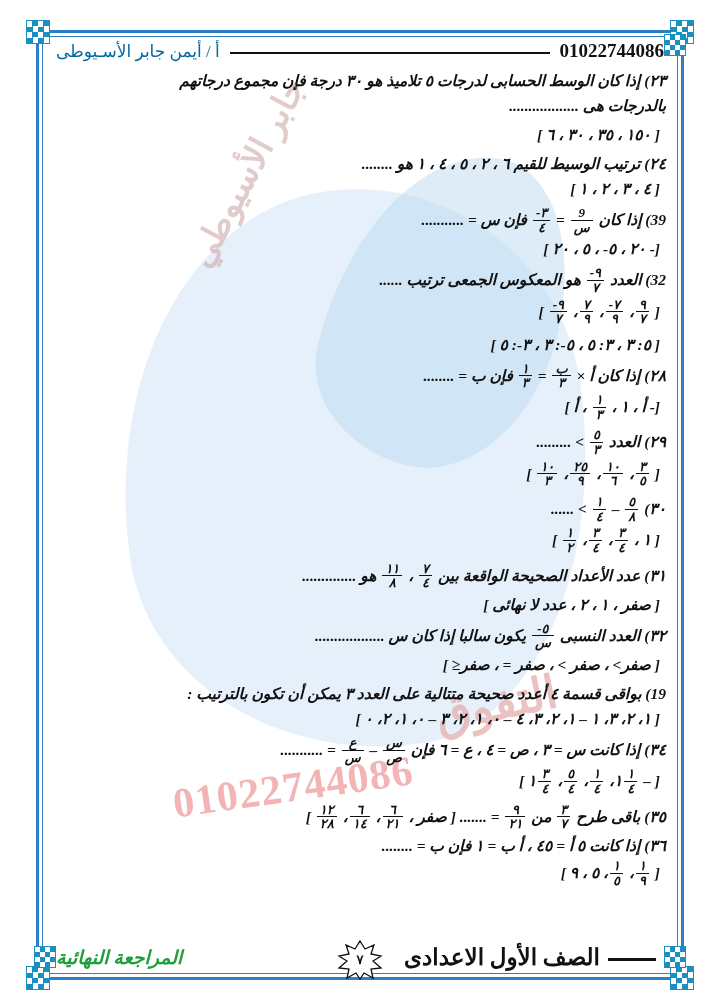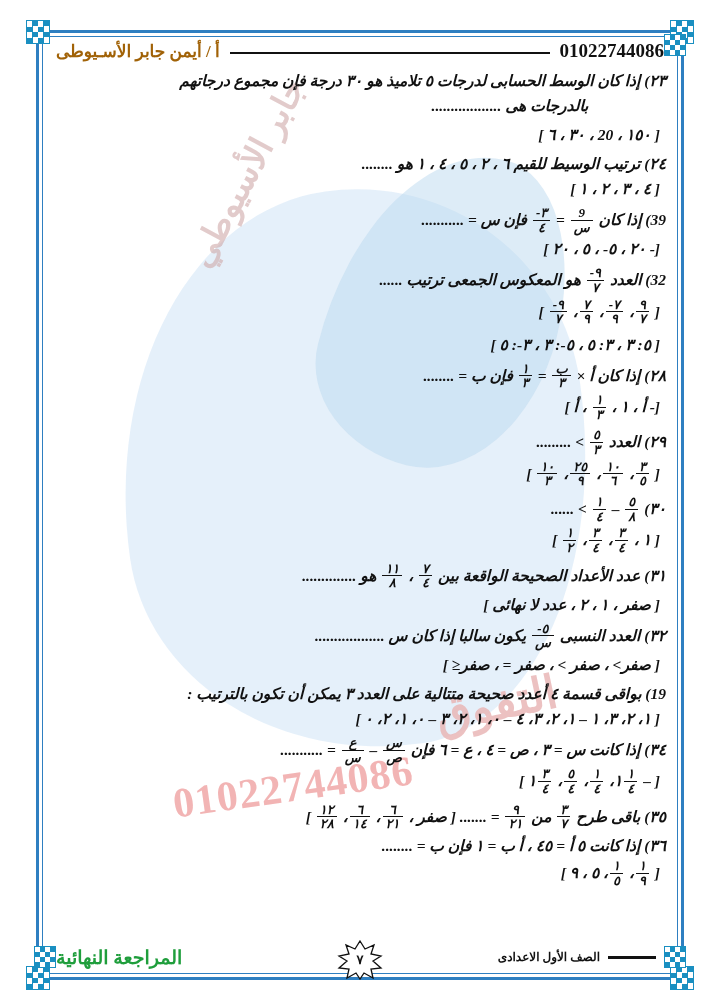--- a/index.html
+++ b/index.html
@@ -121,22 +121,22 @@
     right: 56px;
     top: 36px;
     height: 30px;
     display: flex;
     align-items: center;
     justify-content: space-between;
     z-index: 3;
   }
   .header-name {
     font-size: 17px;
-    font-weight: bold;
-    color: #a16207;
+    font-weight: normal;
+    color: #0369a1;
     white-space: nowrap;
   }
   .header-rule {
     flex: 1;
     height: 0;
     border-top: 2px solid #111;
     margin: 0 10px;
     position: relative;
     top: 2px;
   }
@@ -177,21 +177,21 @@
     font-weight: 600;
   }
   .ansline {
     display: block;
     margin: 0 0 7px 0;
     white-space: nowrap;
     font-weight: 600;
     letter-spacing: .2px;
   }
   .ansline.right-pad { padding-right: 6px; }
-  .ansline.left-ish { text-align: center; padding-left: 300px; }
+  .ansline.left-ish { text-align: right; padding-left: 300px; }
 
   
   .frac {
     display: inline-block;
     vertical-align: middle;
     text-align: center;
     font-size: 13px;
     line-height: 1.05;
     margin: 0 2px;
     position: relative;
@@ -206,38 +206,39 @@
     left: 56px;
     right: 56px;
     bottom: 34px;
     height: 34px;
     display: flex;
     align-items: center;
     justify-content: space-between;
     z-index: 3;
   }
   .footer-grade {
-    font-size: 12px;
+    font-size: 23px;
     font-weight: bold;
     color: #111;
     white-space: nowrap;
   }
   .footer-dash {
     display: inline-block;
     width: 48px;
     height: 0;
     border-top: 3px solid #111;
     vertical-align: middle;
     margin: 0 8px;
   }
   .footer-title {
     font-size: 19px;
     font-weight: bold;
     color: #1f9e3c;
     white-space: nowrap;
+    font-style: italic;
   }
   .page-star {
     position: absolute;
     left: 50%;
     transform: translateX(-50%);
     bottom: 28px;
     width: 46px;
     height: 40px;
     z-index: 4;
   }
@@ -284,21 +285,21 @@
   <div class="header">
     <span class="header-phone">01022744086</span>
     <span class="header-rule"></span>
     <span class="header-name">أ / أيمن جابر الأسـيوطى</span>
   </div>
 
   <div class="content">
 
     <div class="qline">٢٣) إذا كان الوسط الحسابى لدرجات ٥ تلاميذ هو ٣٠ درجة فإن مجموع درجاتهم</div>
     <div class="ansline left-ish">بالدرجات هى ..................</div>
-    <div class="ansline right-pad">[ ١٥٠ ، 20 ، ٣٠ ، ٦ ]</div>
+    <div class="ansline right-pad">[ ١٥٠ ، ٣٥ ، ٣٠ ، ٦ ]</div>
 
     <div class="qline">٢٤) ترتيب الوسيط للقيم ٦ ، ٢ ، ٥ ، ٤ ، ١ هو ........</div>
     <div class="ansline right-pad">[ ٤ ، ٣ ، ٢ ، ١ ]</div>
 
     <div class="qline">
       <span>39) إذا كان</span>
       <span class="frac"><span class="num">9</span><span class="den">س</span></span>
       <span>=</span>
       <span class="frac"><span class="num">٣-</span><span class="den">٤</span></span>
       <span>فإن س = ...........</span>

